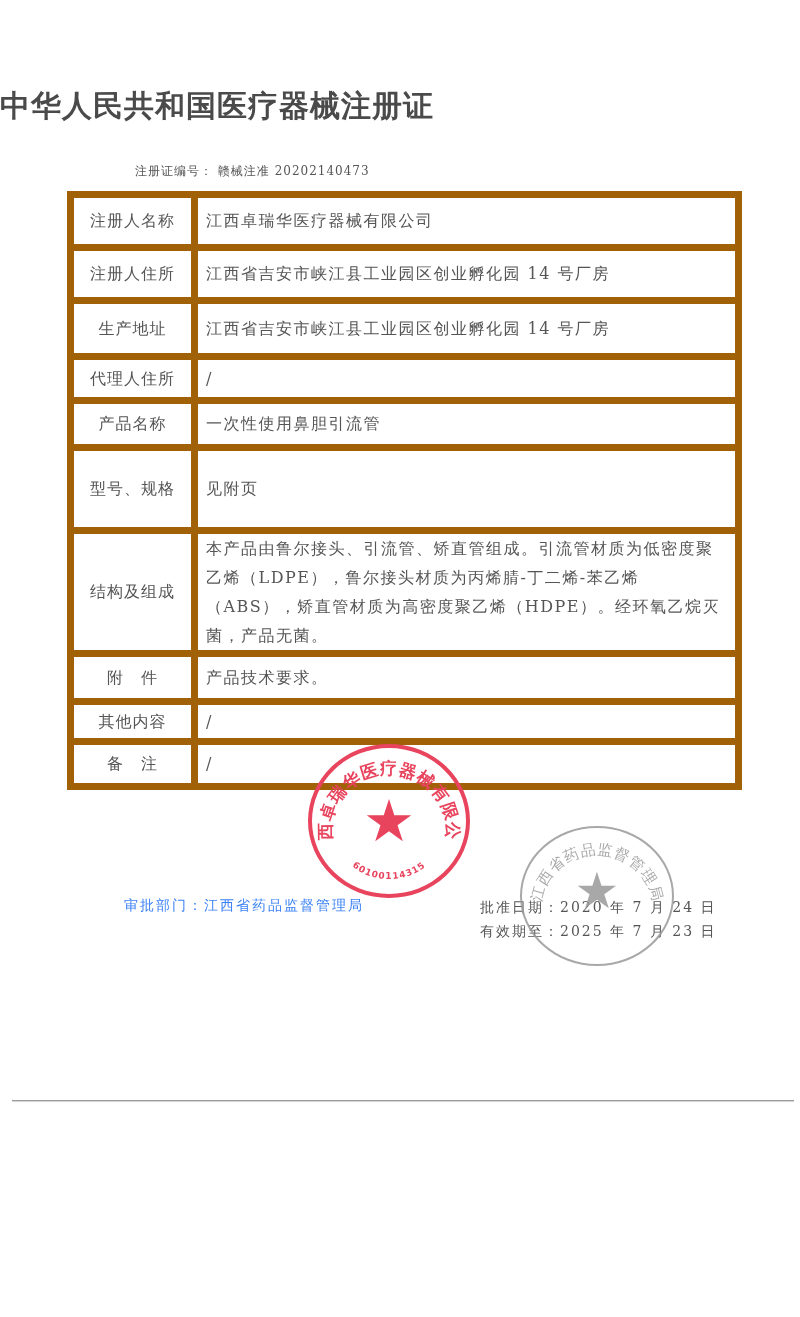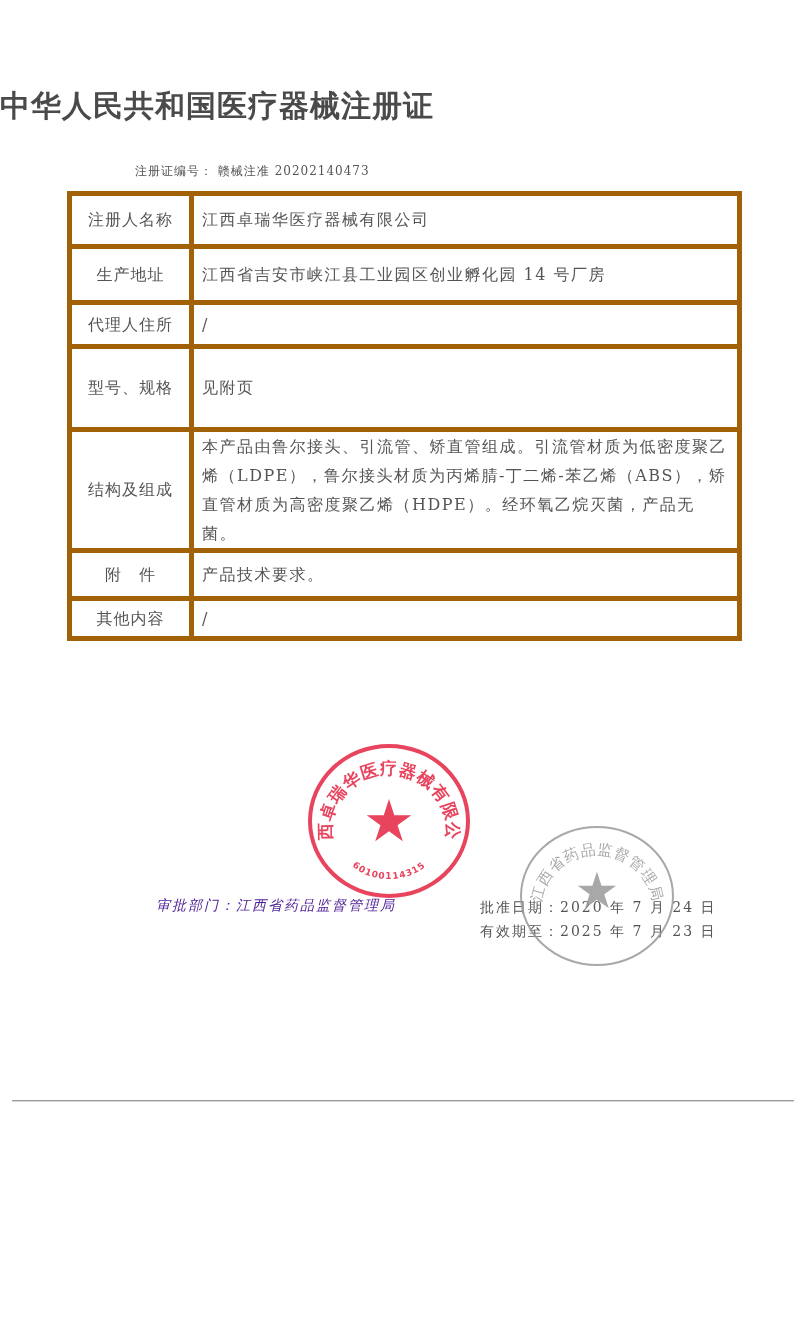--- a/index.html
+++ b/index.html
@@ -17,31 +17,31 @@
     font-family: "DejaVu Sans", "Liberation Sans", sans-serif;
   }
   .regno {
     position:absolute; left:135px; top:163px; font-size:12px; color:#555; letter-spacing:1px;
   }
   table.cert {
     position:absolute; left:67px; top:191px; width:675px;
     border-collapse:collapse; table-layout:fixed;
   }
   table.cert td {
-    border:5px solid #a16207; font-size:16px; color:#555; vertical-align:middle;
+    border:7px solid #a16207; font-size:16px; color:#555; vertical-align:middle;
     line-height:26px;
   }
   table.cert td.label {
     width:115px; text-align:center; letter-spacing:1px;
   }
   table.cert td.value {
     padding:0 8px 0 8px; letter-spacing:1.5px;
   }
   .footer-left {
-    position:absolute; left:156px; top:897px; font-size:14px; color:#4c1d95; letter-spacing:2px;font-style:italic;
+    position:absolute; left:124px; top:897px; font-size:14px; color:#3b82f6; letter-spacing:2px;
   }
   .footer-right {
     position:absolute; left:480px; top:895px; font-size:14px; color:#555; letter-spacing:2px; line-height:24px;text-align:center;
   }
   .stamp {
     position:absolute; border-radius:50%;
   }
   .stamp-company {
     left:308px; top:744px; width:154px; height:146px; border:4px solid #e8445d;
   }
@@ -70,42 +70,54 @@
   <span>注册证编号：</span>
   <span>赣械注准 20202140473</span>
 </div>
 
 <table class="cert">
   <tbody>
       <tr style="height:53px">
     <td class="label">注册人名称</td>
     <td class="value">江西卓瑞华医疗器械有限公司</td>
   </tr>
+  <tr style="height:53px">
+    <td class="label">注册人住所</td>
+    <td class="value">江西省吉安市峡江县工业园区创业孵化园 14 号厂房</td>
+  </tr>
   <tr style="height:56px">
     <td class="label">生产地址</td>
     <td class="value">江西省吉安市峡江县工业园区创业孵化园 14 号厂房</td>
   </tr>
   <tr style="height:44px">
     <td class="label">代理人住所</td>
     <td class="value">/</td>
+  </tr>
+  <tr style="height:47px">
+    <td class="label">产品名称</td>
+    <td class="value">一次性使用鼻胆引流管</td>
   </tr>
   <tr style="height:83px">
     <td class="label">型号、规格</td>
     <td class="value">见附页</td>
   </tr>
   <tr style="height:109px">
     <td class="label">结构及组成</td>
     <td class="value" style="line-height:29px">本产品由鲁尔接头、引流管、矫直管组成。引流管材质为低密度聚乙烯（LDPE），鲁尔接头材质为丙烯腈-丁二烯-苯乙烯（ABS），矫直管材质为高密度聚乙烯（HDPE）。经环氧乙烷灭菌，产品无菌。</td>
   </tr>
   <tr style="height:48px">
     <td class="label">附　件</td>
     <td class="value">产品技术要求。</td>
   </tr>
   <tr style="height:40px">
     <td class="label">其他内容</td>
+    <td class="value">/</td>
+  </tr>
+  <tr style="height:45px">
+    <td class="label">备　注</td>
     <td class="value">/</td>
   </tr>
 </tbody>
   </table>
 
 <div class="footer-left">审批部门：江西省药品监督管理局</div>
 <div class="footer-right">
   <div>批准日期：2020 年 7 月 24 日</div>
   <div>有效期至：2025 年 7 月 23 日</div>
 </div>

